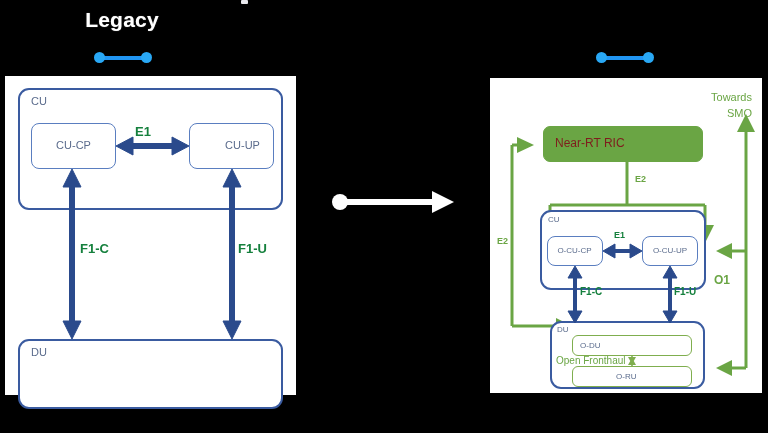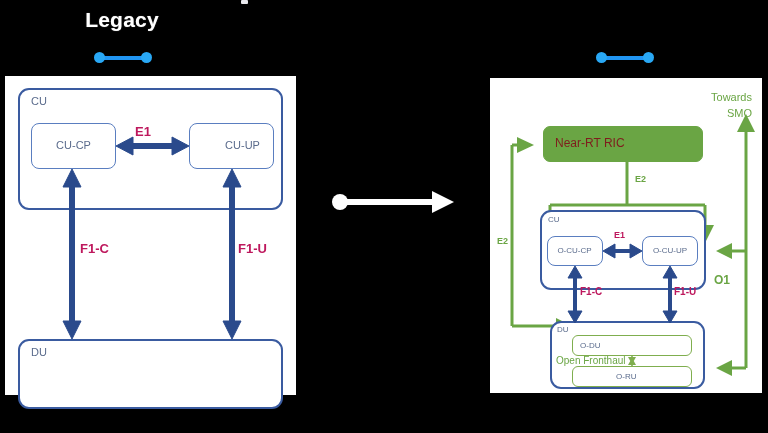--- a/index.html
+++ b/index.html
@@ -152,21 +152,21 @@
     text-align: center;
   }
   .label-green {
     position: absolute;
     color: #6aa544;
     white-space: nowrap;
     font-weight: bold;
   }
   .label-blue {
     position: absolute;
-    color: #be185d;
+    color: #15803d;
     font-weight: bold;
     white-space: nowrap;
   }
   .label-white {
     position: absolute;
     color: #7f1d1d;
     white-space: nowrap;
     font-weight: normal;
   }
 

